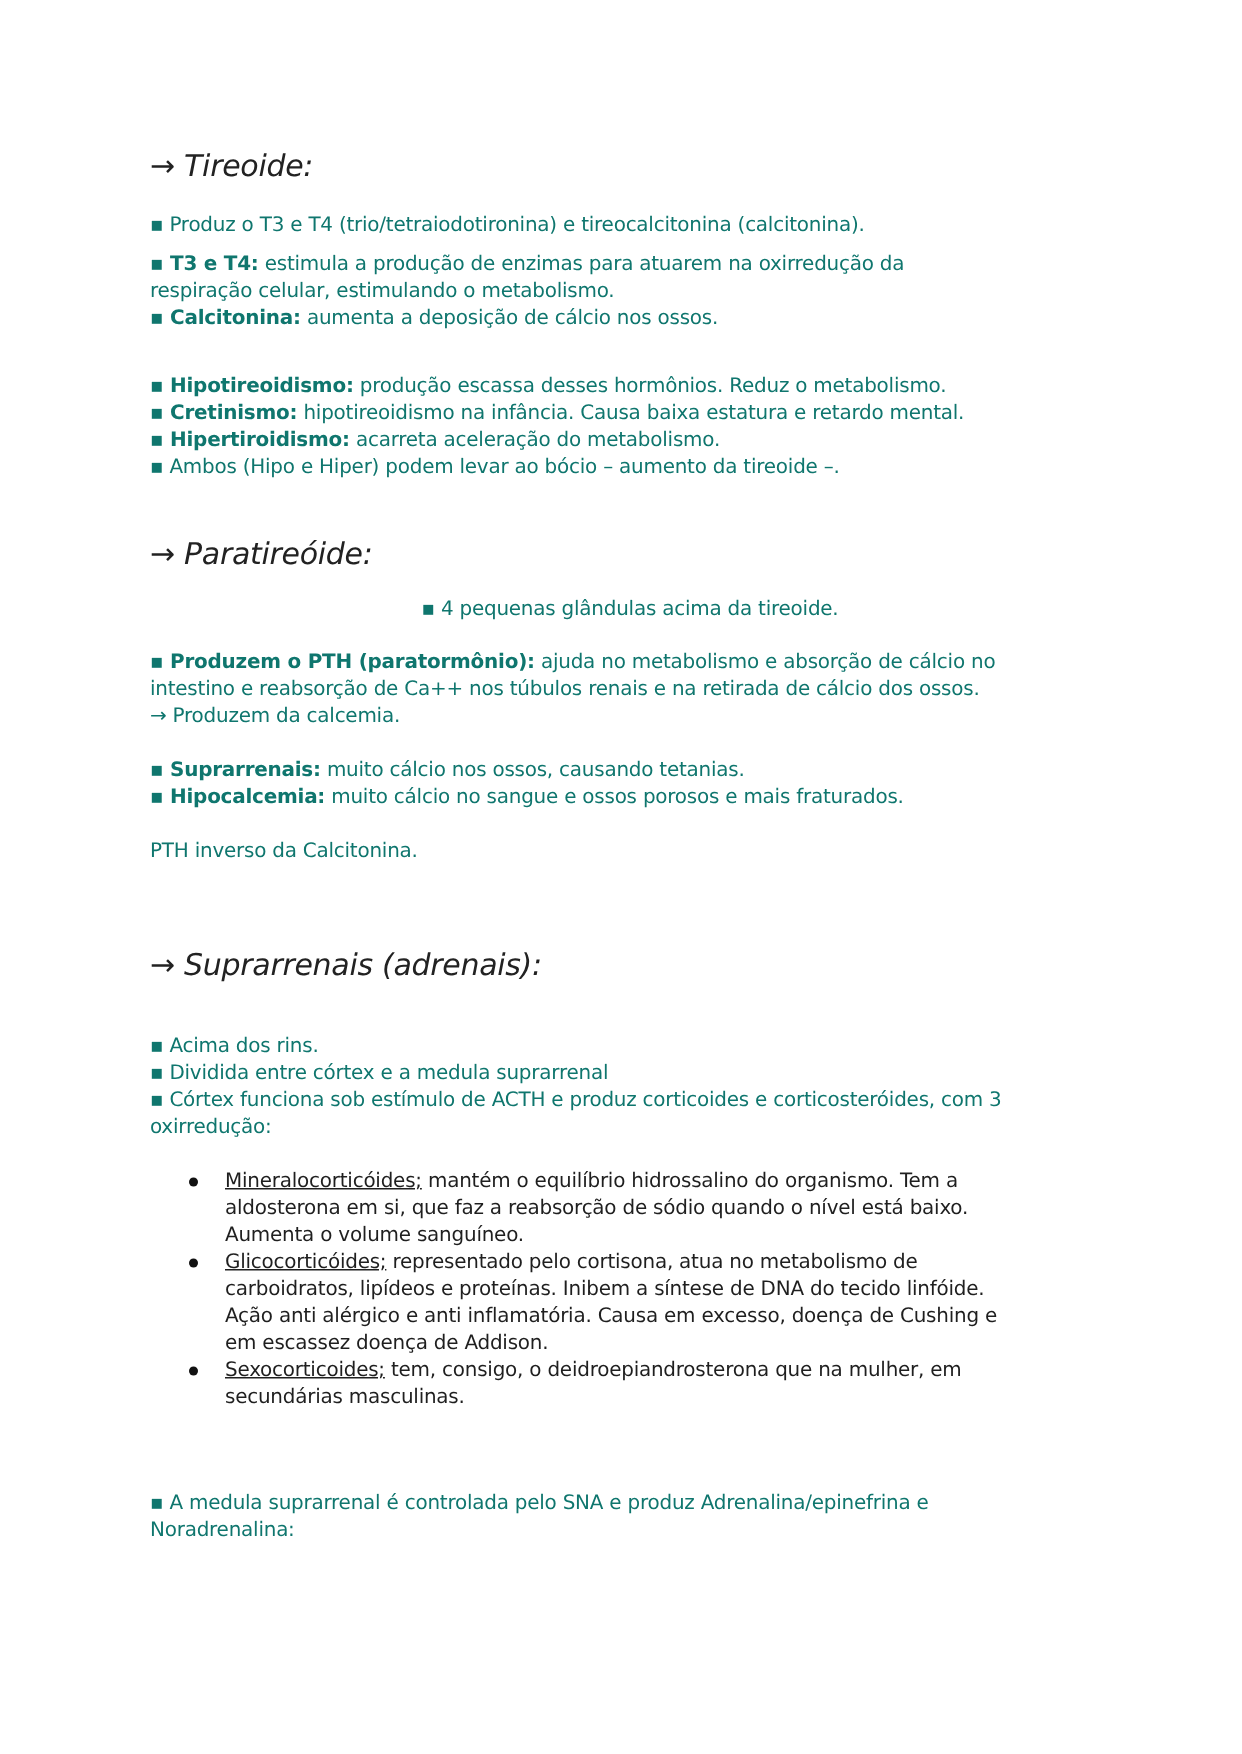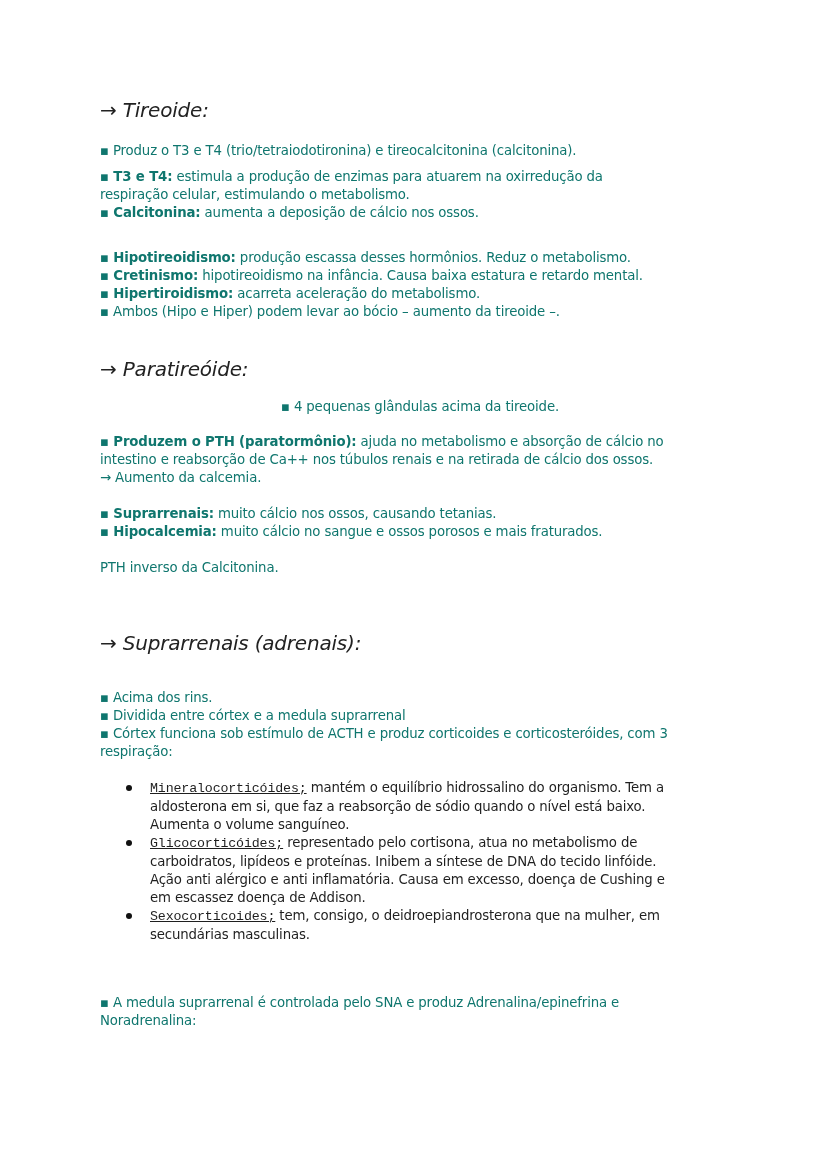--- a/index.html
+++ b/index.html
@@ -59,21 +59,21 @@
     }
     .list li .dot {
       position: absolute;
       left: 4px;
       top: 6px;
       width: 6px;
       height: 6px;
       border-radius: 50%;
       background: #111;
     }
-    .u { text-decoration: underline; font-family: Liberation Mono, monospace; }
+    .u { text-decoration: underline; }
   </style>
 </head>
 <body>
 
 <div class="page">
 
   <div class="heading" style="top:98px;">→ Tireoide:</div>
 
   <div class="para" style="top:142px;">
     <span class="line">▪ Produz o T3 e T4 (trio/tetraiodotironina) e tireocalcitonina (calcitonina).</span>
@@ -94,39 +94,39 @@
 
   <div class="heading" style="top:357px;">→ Paratireóide:</div>
 
   <div class="para" style="top:398px;text-align:center;">
     <span class="line">▪ 4 pequenas glândulas acima da tireoide.</span>
   </div>
 
   <div class="para" style="top:433px;">
     <span class="line"><b>▪ Produzem o PTH (paratormônio):</b><span> ajuda no metabolismo e absorção de cálcio no</span></span>
     <span class="line">intestino e reabsorção de Ca++ nos túbulos renais e na retirada de cálcio dos ossos.</span>
-    <span class="line">→ Aumento da calcemia.</span>
+    <span class="line">→ Produzem da calcemia.</span>
   </div>
 
   <div class="para" style="top:505px;">
     <span class="line"><b>▪ Suprarrenais:</b><span> muito cálcio nos ossos, causando tetanias.</span></span>
     <span class="line"><b>▪ Hipocalcemia:</b><span> muito cálcio no sangue e ossos porosos e mais fraturados.</span></span>
   </div>
 
   <div class="para" style="top:559px;">
     <span class="line">PTH inverso da Calcitonina.</span>
   </div>
 
   <div class="heading" style="top:631px;">→ Suprarrenais (adrenais):</div>
 
   <div class="para" style="top:689px;">
     <span class="line">▪ Acima dos rins.</span>
     <span class="line">▪ Dividida entre córtex e a medula suprarrenal</span>
     <span class="line">▪ Córtex funciona sob estímulo de ACTH e produz corticoides e corticosteróides, com 3</span>
-    <span class="line">respiração:</span>
+    <span class="line">oxirredução:</span>
   </div>
 
   <ul class="list" style="top:779px;">
     <li>
       <span class="dot"></span>
       <span class="line"><span class="u">Mineralocorticóides;</span><span> mantém o equilíbrio hidrossalino do organismo. Tem a</span></span>
       <span class="line">aldosterona em si, que faz a reabsorção de sódio quando o nível está baixo.</span>
       <span class="line">Aumenta o volume sanguíneo.</span>
     </li>
     <li>

